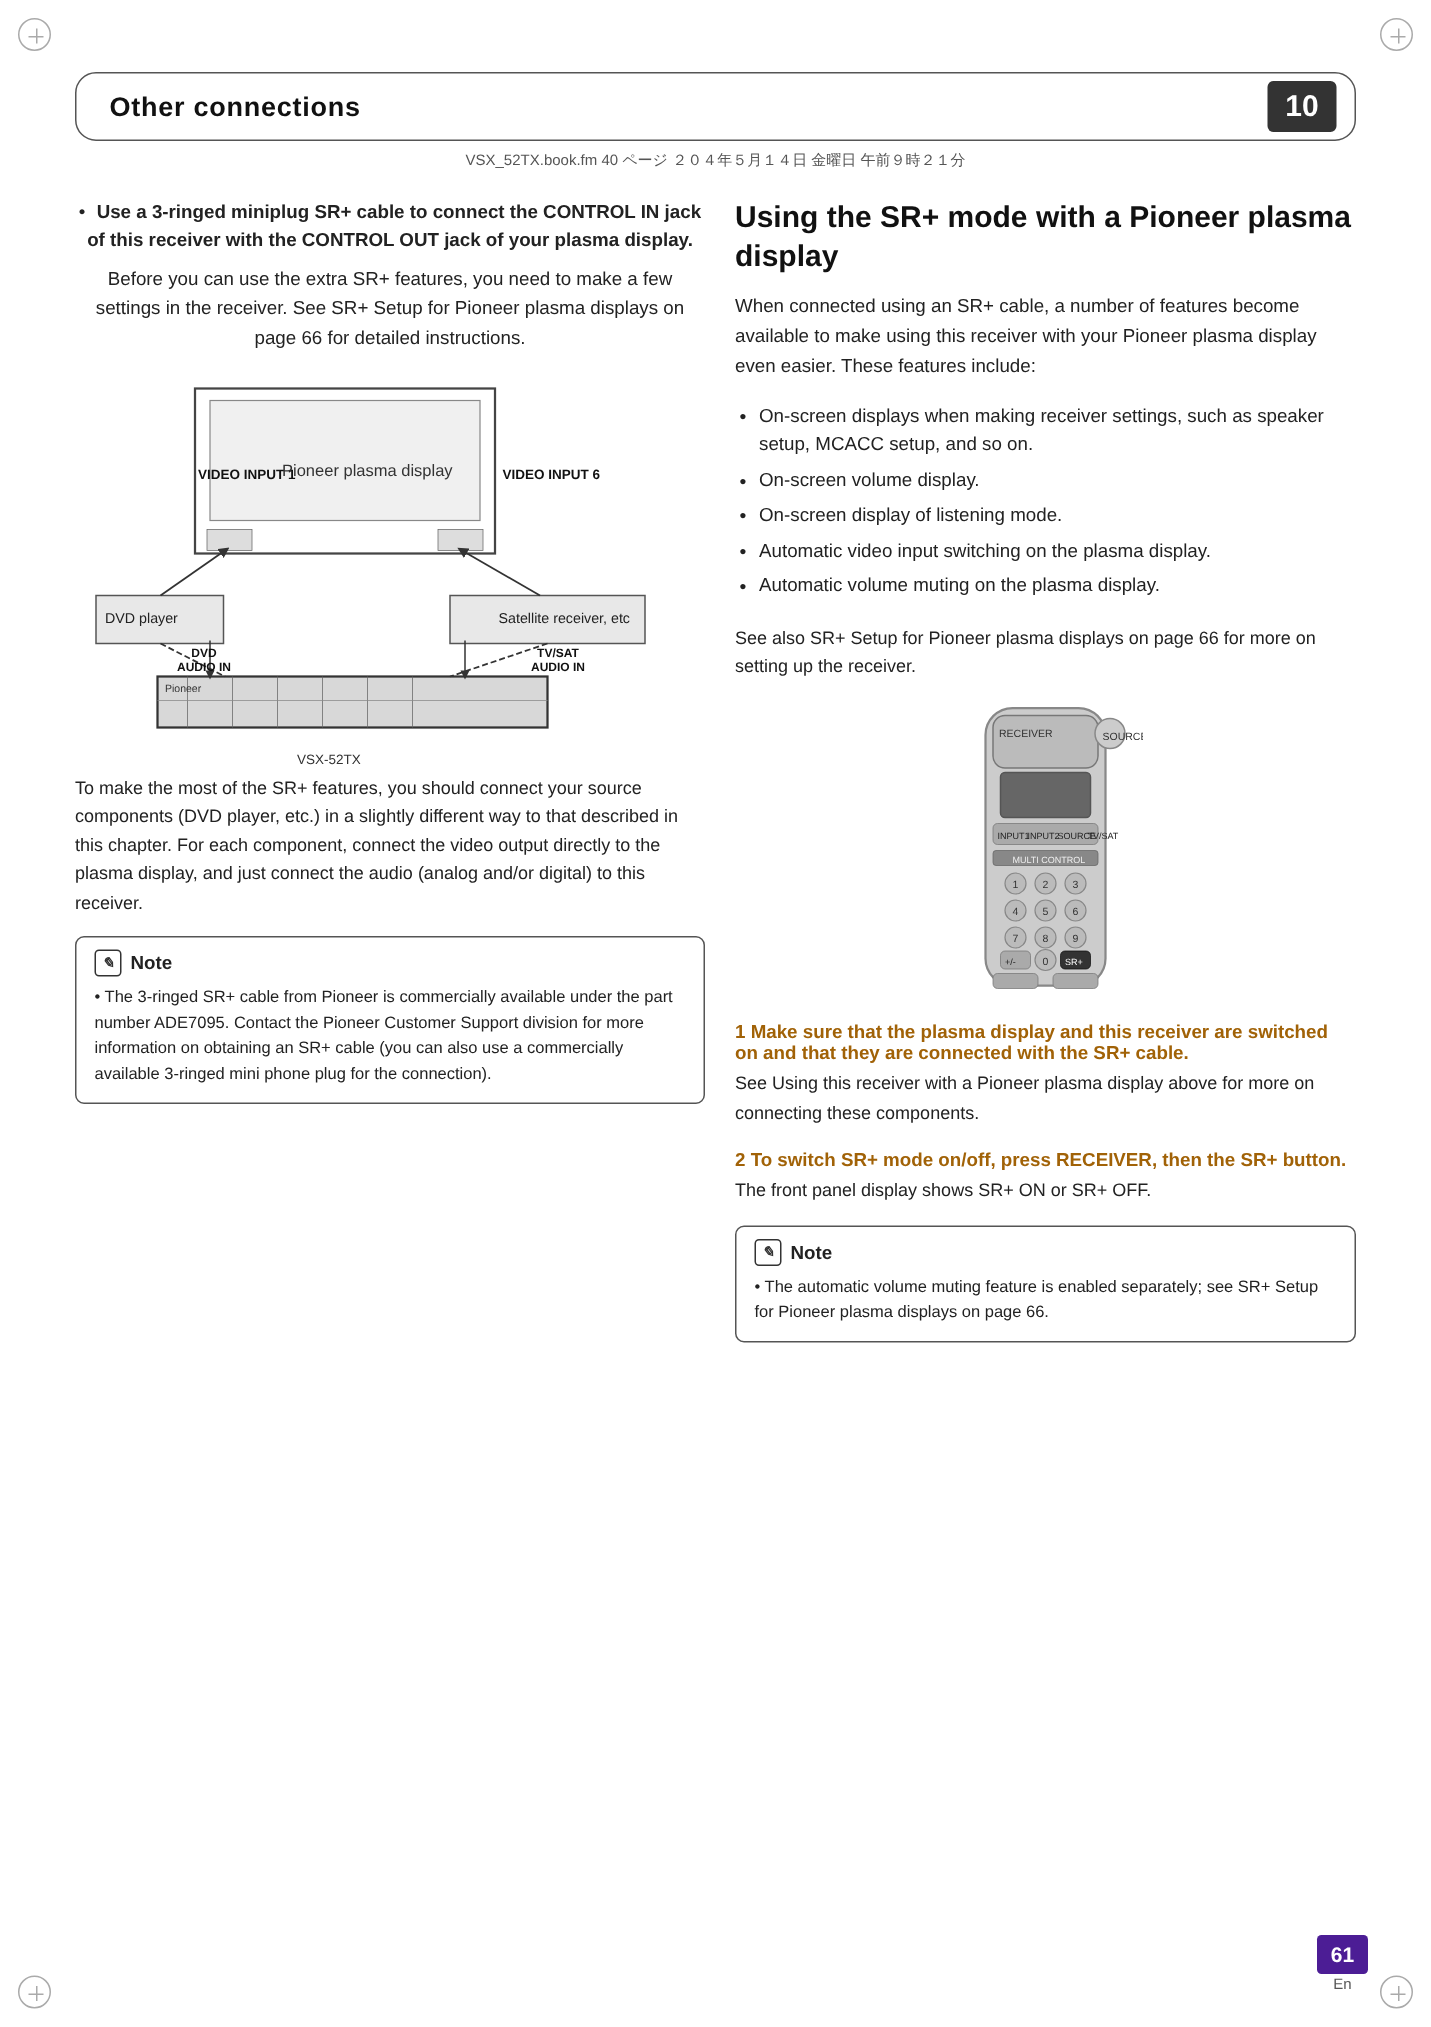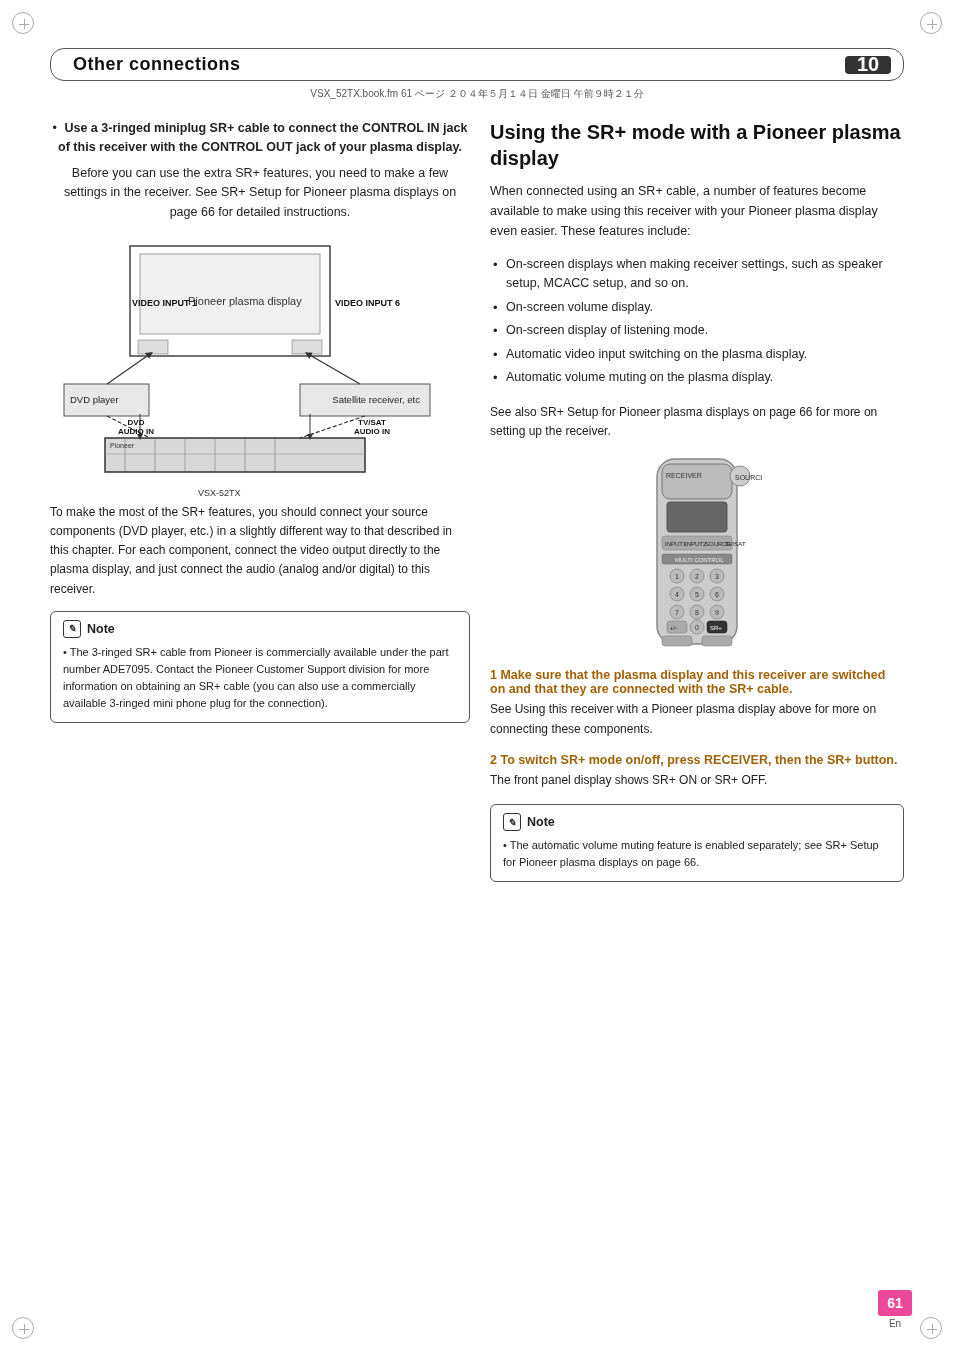--- a/index.html
+++ b/index.html
@@ -66,21 +66,21 @@
       color: #111;
       letter-spacing: 0.5px;
     }
 
     .chapter-badge {
       background: #333;
       color: #fff;
       font-size: 20px;
       font-weight: bold;
       width: 46px;
-      height: 18px;
+      height: 34px;
       display: flex;
       align-items: center;
       justify-content: center;
       border-radius: 4px;
       margin-right: -6px;
     }
 
     
     .file-info {
       font-size: 10px;
@@ -258,21 +258,21 @@
 
     
     .page-footer {
       position: absolute;
       bottom: 22px;
       right: 42px;
       text-align: center;
     }
 
     .page-number-box {
-      background: #ec4899;
+      background: #4c1d95;
       color: #fff;
       font-size: 14px;
       font-weight: bold;
       width: 34px;
       height: 26px;
       display: flex;
       align-items: center;
       justify-content: center;
       border-radius: 3px;
     }
@@ -299,21 +299,21 @@
   </div>
   <div class="corner-mark br">
     <div class="corner-cross" style="position:absolute;top:6px;left:6px;"></div>
   </div>
 
   <div class="header-bar">
     <span class="header-title">Other connections</span>
     <div class="chapter-badge">10</div>
   </div>
 
-  <div class="file-info">VSX_52TX.book.fm  61 ページ  ２０４年５月１４日  金曜日  午前９時２１分</div>
+  <div class="file-info">VSX_52TX.book.fm  40 ページ  ２０４年５月１４日  金曜日  午前９時２１分</div>
 
   <div class="main-content">
 
     <div class="left-column">
 
       <div class="bullet-intro">
         <p>
           <span style="margin-right:4px;">•</span>
           <strong>Use a 3-ringed miniplug SR+ cable to connect the CONTROL IN jack of this receiver with the CONTROL OUT jack of your plasma display.</strong>
         </p>

